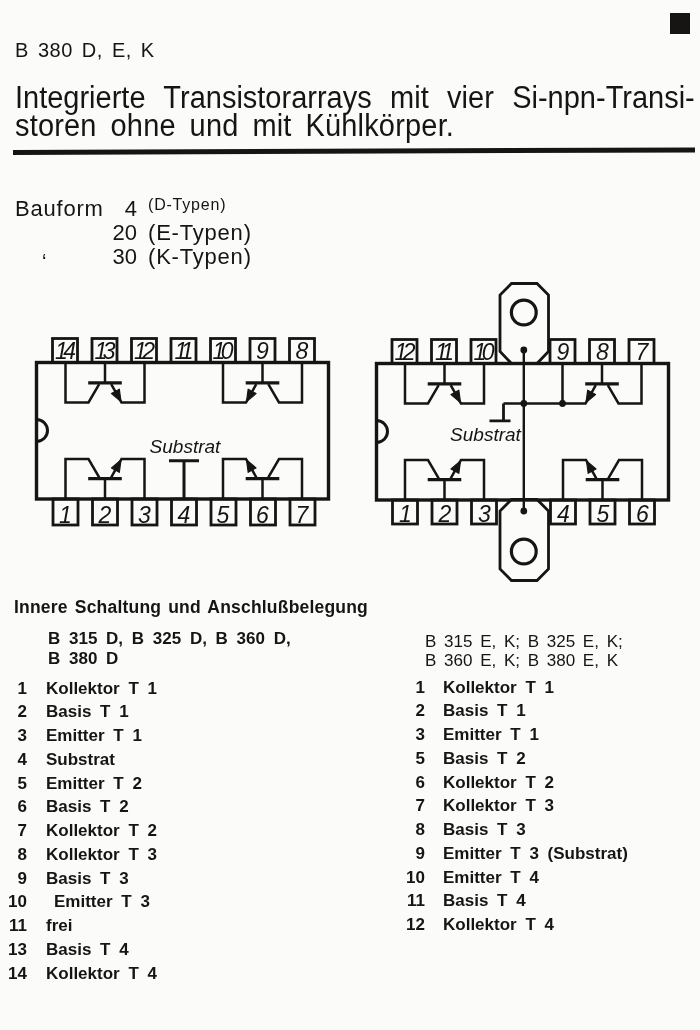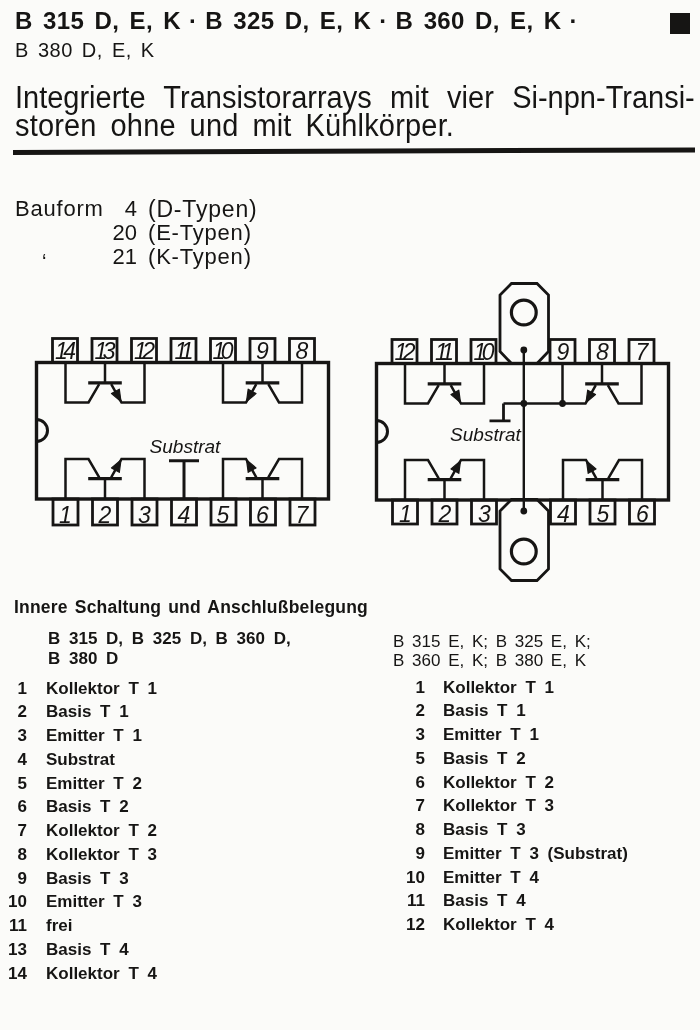--- a/index.html
+++ b/index.html
@@ -5,43 +5,42 @@
   html,body{margin:0;padding:0;}
   body{width:700px;height:1030px;background:#fbfbf9;overflow:hidden;
        font-family:"Liberation Sans", sans-serif;color:#161514;}
   .abs{position:absolute;}
   #page{position:relative;width:700px;height:1030px;}
 </style>
 </head>
 <body>
 <div id="page">
 
-<div class="abs" style="left:15px;top:7px;font-size:24px;font-weight:bold;letter-spacing:0.3px;word-spacing:3.5px;white-space:nowrap;">B 315 D, E, K<span style="padding:0 8px;">·</span>B 325 D, E, K<span style="padding:0 8px;">·</span>B 360 D, E, K<span style="padding-left:8px;">·</span></div>
 
 <div class="abs" style="left:15px;top:39px;font-size:20px;font-weight:normal;letter-spacing:0.5px;word-spacing:3px;white-space:nowrap;">B 380 D, E, K</div>
 
 <div class="abs" style="left:670px;top:13px;width:20px;height:21px;background:#161514;"></div>
 
 <div class="abs" style="left:15px;top:80px;width:727px;font-size:31px;text-align:justify;text-align-last:justify;white-space:nowrap;transform:scaleX(0.935);transform-origin:0 0;">Integrierte Transistorarrays mit vier Si-npn-Transi-</div>
 
 <div class="abs" style="left:15px;top:107.5px;font-size:31px;letter-spacing:0.2px;word-spacing:6px;white-space:nowrap;transform:scaleX(0.935);transform-origin:0 0;">storen ohne und mit Kühlkörper.</div>
 
 <div class="abs" style="left:13px;top:150px;width:682px;height:4.5px;background:#161514;transform:rotate(-0.22deg);transform-origin:0 50%;"></div>
 
 <div class="abs" style="left:15px;top:196px;font-size:22px;letter-spacing:0.8px;">Bauform</div>
 
 <div class="abs" style="left:90px;top:196px;width:47px;font-size:22px;text-align:right;">4</div>
-<div class="abs" style="left:148px;top:196px;font-size:23px;letter-spacing:0.8px;">(D-Typen)</div>
+<div class="abs" style="left:148px;top:196px;font-size:16px;letter-spacing:0.8px;">(D-Typen)</div>
 
 <div class="abs" style="left:90px;top:220px;width:47px;font-size:22px;text-align:right;">20</div>
 <div class="abs" style="left:148px;top:220px;font-size:22px;letter-spacing:0.8px;">(E-Typen)</div>
 
 <div class="abs" style="left:42px;top:250px;font-size:20px;">‘</div>
 
-<div class="abs" style="left:90px;top:244px;width:47px;font-size:22px;text-align:right;">21</div>
+<div class="abs" style="left:90px;top:244px;width:47px;font-size:22px;text-align:right;">30</div>
 <div class="abs" style="left:148px;top:244px;font-size:22px;letter-spacing:0.8px;">(K-Typen)</div>
 
 <svg class="abs" style="left:0;top:275px;" width="700" height="320" viewBox="0 275 700 320" fill="none" stroke="#161514">
   <defs>
 
     <g id="tcell" stroke="#161514" fill="none" stroke-width="2.5">
       <path d="M -39.5 0 V 40 H -16.5 L -5.8 21.6"></path>
       <path d="M -16.8 20.4 H 16.8" stroke-width="3.4"></path>
       <path d="M 0 0 V 20.4"></path>
       <path d="M 39.5 0 V 40 H 16.5 L 6.2 21.6"></path>
@@ -175,21 +174,21 @@
 
   <path d="M 503.5 403.5 V 420.8 M 489.5 420.8 H 510.5" stroke-width="2.8"></path>
 
   <text x="485.5" y="440.5" font-size="19" font-style="italic" text-anchor="middle" fill="#161514" stroke="none">Substrat</text>
 </svg>
 
 <div class="abs" style="left:14px;top:596.5px;font-size:17.5px;font-weight:bold;letter-spacing:0.2px;word-spacing:2px;">Innere Schaltung und Anschlußbelegung</div>
 
 <div class="abs" style="left:48px;top:628.5px;font-size:17px;font-weight:bold;word-spacing:4px;line-height:20px;">B&nbsp;315 D, B&nbsp;325 D, B&nbsp;360 D,<br>B&nbsp;380 D</div>
 
-<div class="abs" style="left:393px;top:631.5px;font-size:17px;word-spacing:3px;line-height:19.5px;">B&nbsp;315 E, K; B&nbsp;325 E, K;<br>B&nbsp;360 E, K; B&nbsp;380 E, K</div>
+<div class="abs" style="left:425px;top:631.5px;font-size:17px;word-spacing:3px;line-height:19.5px;">B&nbsp;315 E, K; B&nbsp;325 E, K;<br>B&nbsp;360 E, K; B&nbsp;380 E, K</div>
 
 <div class="abs" style="left:0;top:676.5px;font-size:17px;font-weight:bold;line-height:23.77px;">
 
   <div><span style="display:inline-block;width:27px;text-align:right;">1</span><span style="display:inline-block;margin-left:19px;word-spacing:4px;">Kollektor T 1</span></div>
 
   <div><span style="display:inline-block;width:27px;text-align:right;">2</span><span style="display:inline-block;margin-left:19px;word-spacing:4px;">Basis T 1</span></div>
 
   <div><span style="display:inline-block;width:27px;text-align:right;">3</span><span style="display:inline-block;margin-left:19px;word-spacing:4px;">Emitter T 1</span></div>
 
   <div><span style="display:inline-block;width:27px;text-align:right;">4</span><span style="display:inline-block;margin-left:19px;word-spacing:4px;">Substrat</span></div>
@@ -197,21 +196,21 @@
   <div><span style="display:inline-block;width:27px;text-align:right;">5</span><span style="display:inline-block;margin-left:19px;word-spacing:4px;">Emitter T 2</span></div>
 
   <div><span style="display:inline-block;width:27px;text-align:right;">6</span><span style="display:inline-block;margin-left:19px;word-spacing:4px;">Basis T 2</span></div>
 
   <div><span style="display:inline-block;width:27px;text-align:right;">7</span><span style="display:inline-block;margin-left:19px;word-spacing:4px;">Kollektor T 2</span></div>
 
   <div><span style="display:inline-block;width:27px;text-align:right;">8</span><span style="display:inline-block;margin-left:19px;word-spacing:4px;">Kollektor T 3</span></div>
 
   <div><span style="display:inline-block;width:27px;text-align:right;">9</span><span style="display:inline-block;margin-left:19px;word-spacing:4px;">Basis T 3</span></div>
 
-  <div><span style="display:inline-block;width:27px;text-align:right;">10</span><span style="display:inline-block;margin-left:19px;word-spacing:4px;">Emitter T 3</span></div>
+  <div><span style="display:inline-block;width:27px;text-align:right;">10</span><span style="display:inline-block;margin-left:27px;word-spacing:4px;">Emitter T 3</span></div>
 
   <div><span style="display:inline-block;width:27px;text-align:right;">11</span><span style="display:inline-block;margin-left:19px;word-spacing:4px;">frei</span></div>
 
 
   <div><span style="display:inline-block;width:27px;text-align:right;">13</span><span style="display:inline-block;margin-left:19px;word-spacing:4px;">Basis T 4</span></div>
 
   <div><span style="display:inline-block;width:27px;text-align:right;">14</span><span style="display:inline-block;margin-left:19px;word-spacing:4px;">Kollektor T 4</span></div>
 </div>
 
 <div class="abs" style="left:398px;top:675.5px;font-size:17px;font-weight:bold;line-height:23.77px;">

